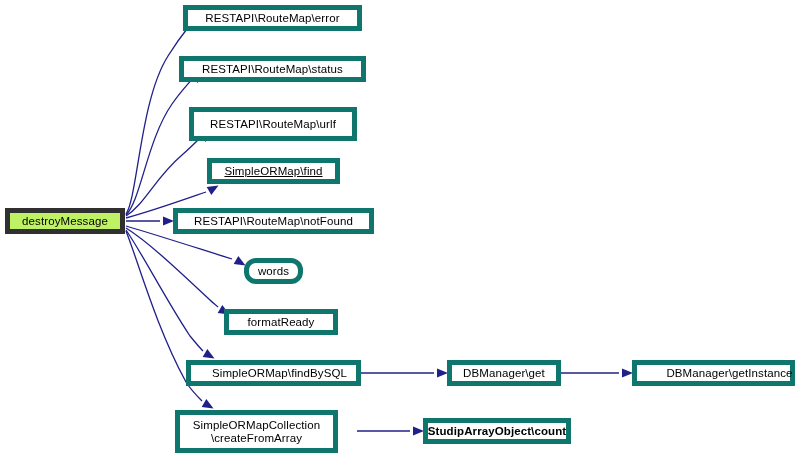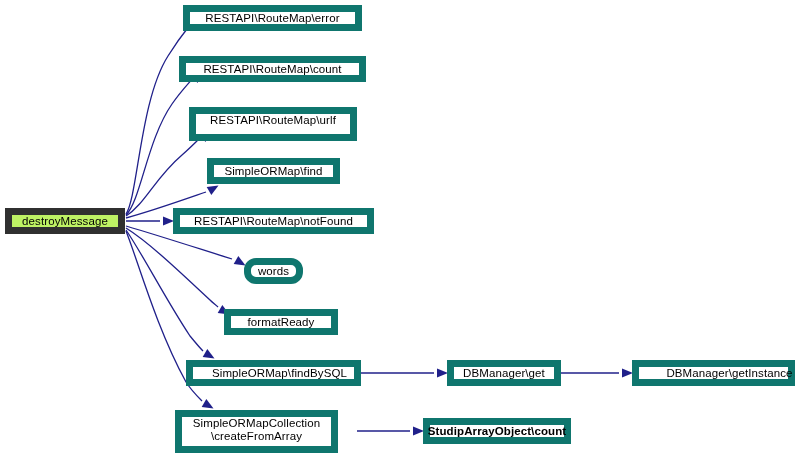--- a/index.html
+++ b/index.html
@@ -21,24 +21,25 @@
     left: 0;
     top: 0;
     width: 803px;
     height: 458px;
     pointer-events: none;
   }
   .node {
     position: absolute;
     box-sizing: border-box;
     display: flex;
+    align-items: center;
     justify-content: center;
     text-align: center;
     background: #ffffff;
-    border: 7px solid #0f766e;
+    border: 5px solid #0f766e;
     color: #000000;
     font-size: 11.5px;
     line-height: 13px;
     letter-spacing: 0.1px;
     white-space: pre-line;
     cursor: default;
   }
   .node.root {
     background: #bef264;
     border-color: #303030;
@@ -100,23 +101,23 @@
       </g>
       <g>
         <path d="M357,431 L410,431" fill="none" stroke="#20208a" stroke-width="1.3"></path>
         <polygon points="413,435.6 413,426.4 424,431" fill="#20208a"></polygon>
       </g>
     </svg>
 
   <div id="node-layer">
       <div class="node root" style="left: 5px; top: 208px; width: 120px; height: 26px;"><span class="node-label">destroyMessage</span></div>
       <div class="node" style="left: 183px; top: 5px; width: 179px; height: 26px;"><span class="node-label">RESTAPI\RouteMap\error</span></div>
-      <div class="node" style="left: 179px; top: 56px; width: 187px; height: 26px;"><span class="node-label">RESTAPI\RouteMap\count</span></div>
+      <div class="node" style="left: 179px; top: 56px; width: 187px; height: 26px;"><span class="node-label">RESTAPI\RouteMap\status</span></div>
       <div class="node" style="left: 189px; top: 107px; width: 168px; height: 34px;"><span class="node-label">RESTAPI\RouteMap\urlf</span></div>
-      <div class="node" style="left: 207px; top: 158px; width: 133px; height: 26px;"><span class="node-label">SimpleORMap\find</span></div>
+      <div class="node" style="left: 207px; top: 158px; width: 133px; height: 26px; text-decoration: underline;"><span class="node-label">SimpleORMap\find</span></div>
       <div class="node" style="left: 173px; top: 208px; width: 201px; height: 26px;"><span class="node-label">RESTAPI\RouteMap\notFound</span></div>
       <div class="node" style="left: 244px; top: 258px; width: 59px; height: 26px; border-radius: 12px;"><span class="node-label">words</span></div>
       <div class="node" style="left: 224px; top: 309px; width: 114px; height: 26px;"><span class="node-label">formatReady</span></div>
       <div class="node" style="left: 186px; top: 360px; width: 175px; height: 26px; padding-left: 12px;"><span class="node-label">SimpleORMap\findBySQL</span></div>
       <div class="node" style="left: 175px; top: 410px; width: 163px; height: 43px;"><span class="node-label">SimpleORMapCollection
 \createFromArray</span></div>
       <div class="node" style="left: 447px; top: 360px; width: 114px; height: 26px;"><span class="node-label">DBManager\get</span></div>
       <div class="node" style="left: 632px; top: 360px; width: 163px; height: 26px; padding-left: 32px;"><span class="node-label">DBManager\getInstance</span></div>
       <div class="node" style="left: 423px; top: 418px; width: 148px; height: 26px; font-weight: bold;"><span class="node-label">StudipArrayObject\count</span></div>
     </div>

